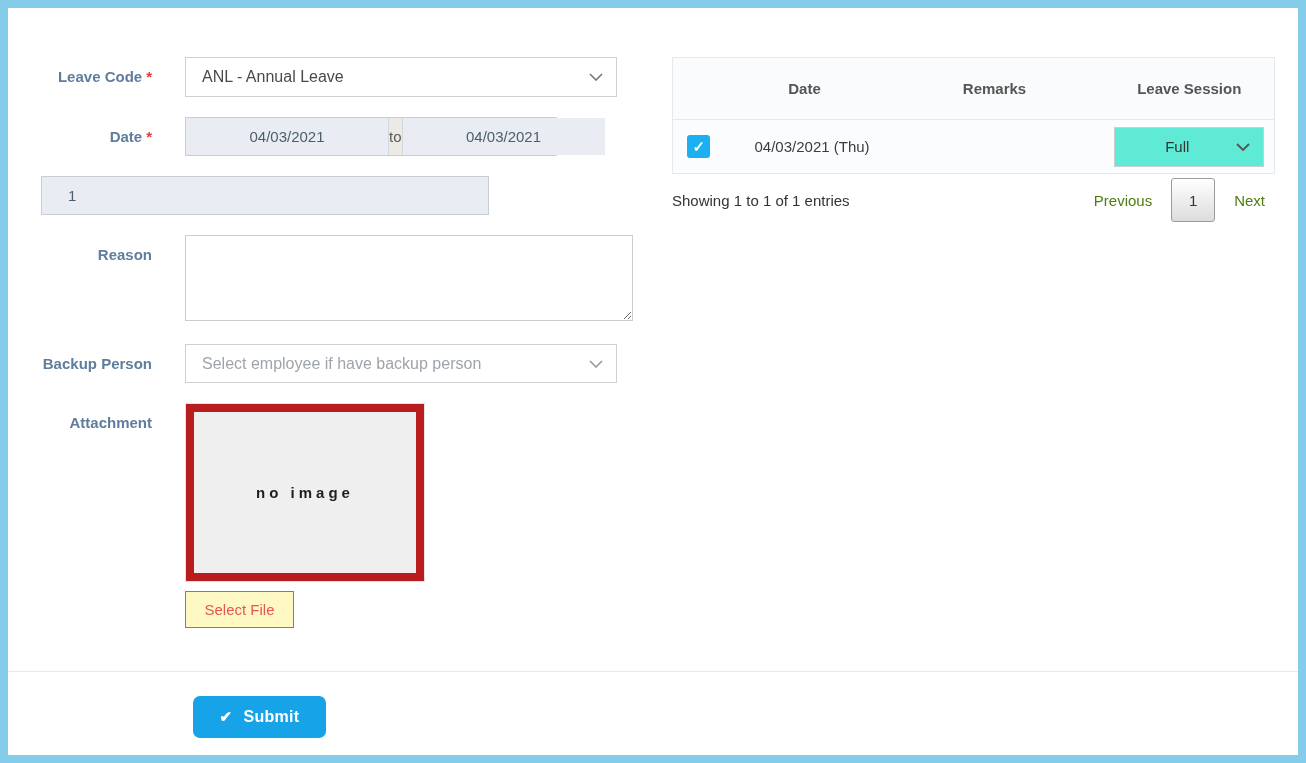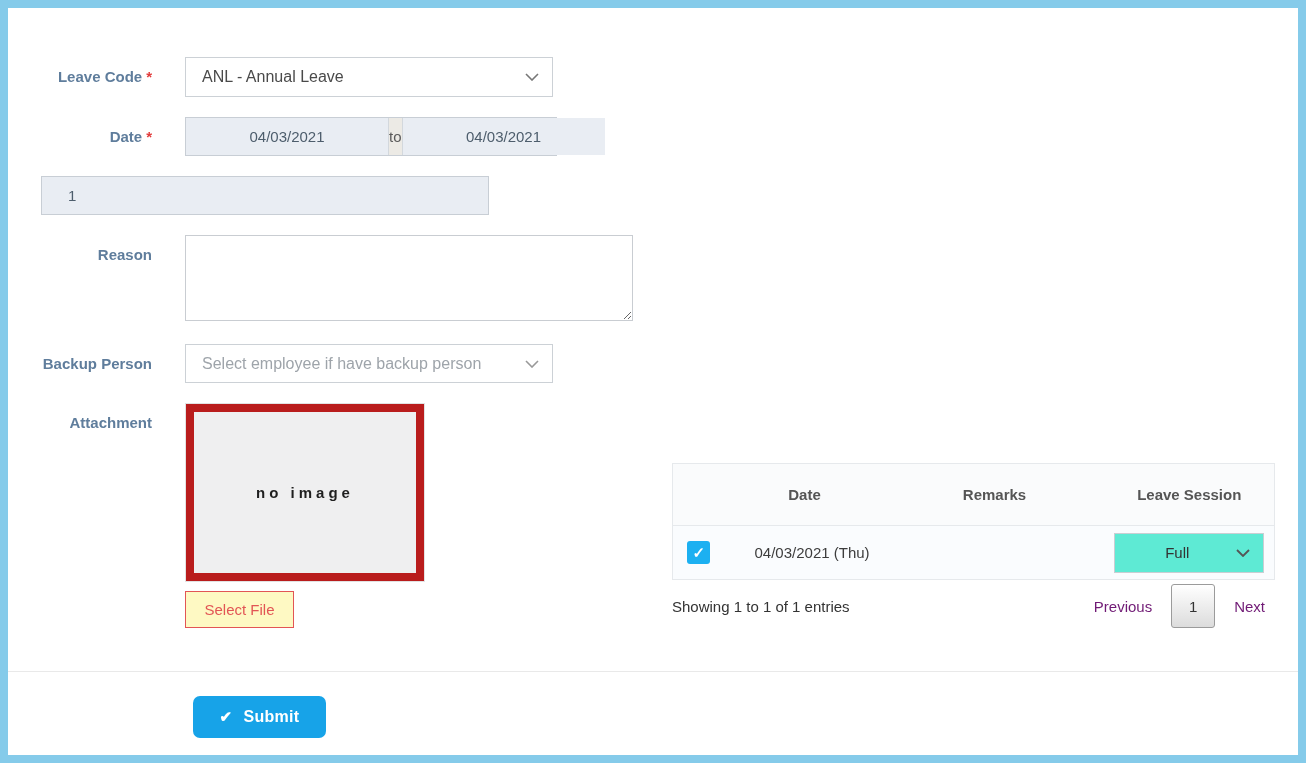--- a/index.html
+++ b/index.html
@@ -5,36 +5,36 @@
   * { box-sizing: border-box; }
   html,body { margin:0; padding:0; background:#fff; }
   body { font-family:"Liberation Sans", sans-serif; }
 
   .page {
     width:1306px; height:763px;
     border:8px solid #85CBEA;
     background:#fff;
     overflow:hidden;
   }
-  .content { display:flex; padding-top:49px;align-items:flex-end; }
+  .content { display:flex; padding-top:49px; }
 
   
   .form-col { width:625px; flex:none; }
   .form-row { display:flex; margin-bottom:20px; }
   .label-cell {
     width:144px; flex:none; text-align:right; padding-top:11px;
     color:#5F7D9C; font-weight:bold; font-size:15px; line-height:18px;
     display:block;
   }
   .label-inline { display:inline-flex; align-items:center; gap:5px; }
   .req { color:#E23B3B; font-weight:bold; margin-left:4px; }
   .control-cell { margin-left:33px; width:448px; }
 
   .select-box {
-    position:relative; width:368px; height:40px;
+    position:relative; width:432px; height:40px;
     border:1px solid #CCD1D6; background:#fff;
     display:flex; align-items:center;
     padding:0 38px 0 16px; font-size:16px; color:#4A4A4A;
     cursor:pointer;
   }
   .select-box.placeholder { color:#9EA4AA; height:39px; }
   .chevron { position:absolute; right:13px; top:50%; transform:translateY(-50%); line-height:0; }
 
   .date-group { display:flex; width:372px; height:39px; border:1px solid #C8CED5; }
   .date-input {
@@ -119,21 +119,21 @@
     display:flex; align-items:center; justify-content:center;
     padding-right:24px; font-size:15px; color:#333; cursor:pointer;
   }
 
   .table-footer {
     display:flex; justify-content:space-between; align-items:center;
     margin-top:4px; height:44px;
   }
   .entries-info { font-size:15px; color:#333; }
   .pagination { display:flex; align-items:center; }
-  .page-prev, .page-next { font-size:15px; color:#701a75; padding:0 9px; cursor:default; }
+  .page-prev, .page-next { font-size:15px; color:#4d7c0f; padding:0 9px; cursor:default; }
   .page-current {
     width:44px; height:44px; margin:0 10px;
     border:1px solid #9B9B9B; border-radius:3px;
     background:linear-gradient(#FFFFFF, #DCDCDC);
     display:flex; align-items:center; justify-content:center;
     font-size:15px; color:#333; cursor:pointer;
   }
 </style>
 </head>
 <body>

